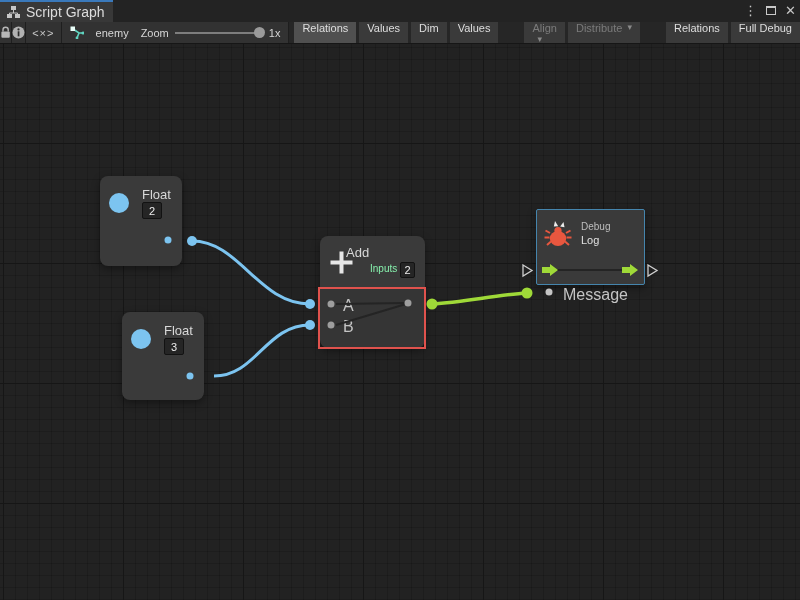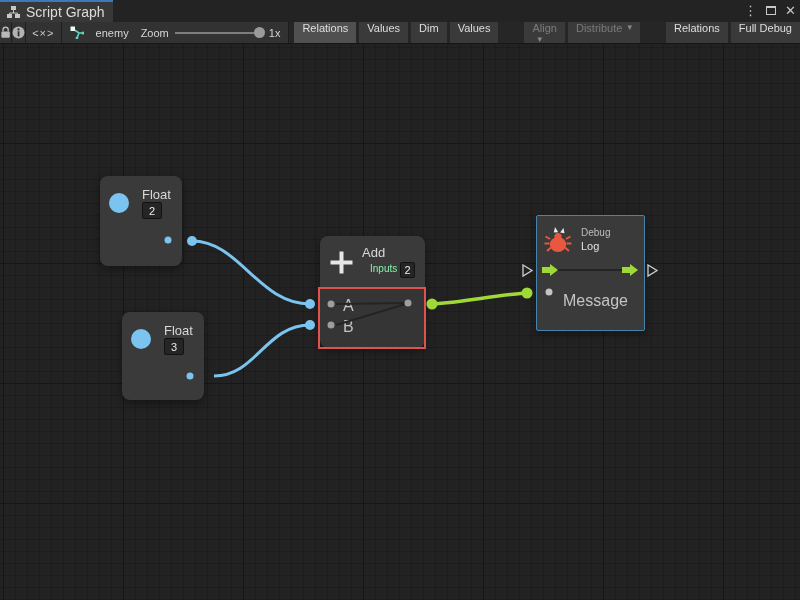--- a/index.html
+++ b/index.html
@@ -51,28 +51,28 @@
   .float-circle { position:absolute; left:9px; top:17px; width:20px; height:20px; border-radius:50%; background:#7cc4f0; }
   .float-title { position:absolute; left:42px; top:11px; font-size:13px; color:#d8d8d8; }
   .val-box { position:absolute; background:#252525; border:1px solid #121212; border-radius:2px;
     color:#ececec; font-size:11px; display:flex; align-items:center; justify-content:center; }
   .float-val { left:42px; top:26px; width:20px; height:17px; }
 
   .node-add { left:320px; top:236px; width:105px; height:112px; }
   .add-body-tint { position:absolute; left:0; top:52px; width:100%; height:60px; background:rgba(0,0,0,0.07);
     border-radius:0 0 4px 4px; }
   .plus-icon { position:absolute; left:9px; top:14px; }
-  .add-title { position:absolute; left:42px; top:9px; font-size:13px; color:#d8d8d8; }
+  .add-title { position:absolute; left:26px; top:9px; font-size:13px; color:#d8d8d8; }
   .add-inputs-label { position:absolute; left:50px; top:27px; font-size:10px; color:#86efac; }
   .add-inputs-val { left:80px; top:26px; width:15px; height:16px; }
   .port-label { position:absolute; font-size:16px; color:#c4c4c4; }
   .add-a { left:23px; top:61px; }
   .add-b { left:23px; top:82px; }
 
-  .node-debug { left:536px; top:215px; width:109px; height:116px; border:1px solid #4585ad; border-radius:2px; }
+  .node-debug { left:536px; top:209px; width:109px; height:76px; border:1px solid #4585ad; border-radius:2px; }
   .bug-wrap { position:absolute; left:6px; top:9px; }
   .debug-cat { position:absolute; left:44px; top:11px; font-size:10px; color:#bdbdbd; }
   .debug-title { position:absolute; left:44px; top:24px; font-size:11px; color:#e0e0e0; }
   .debug-msg { left:26px; top:76px; }
 
   .red-select { position:absolute; left:318px; top:287px; width:108px; height:62px;
     border:2px solid #e0524d; z-index:4; }
 
   svg.overlay { position:absolute; left:0; top:0; width:800px; height:600px; z-index:5; pointer-events:none; }
 </style>

